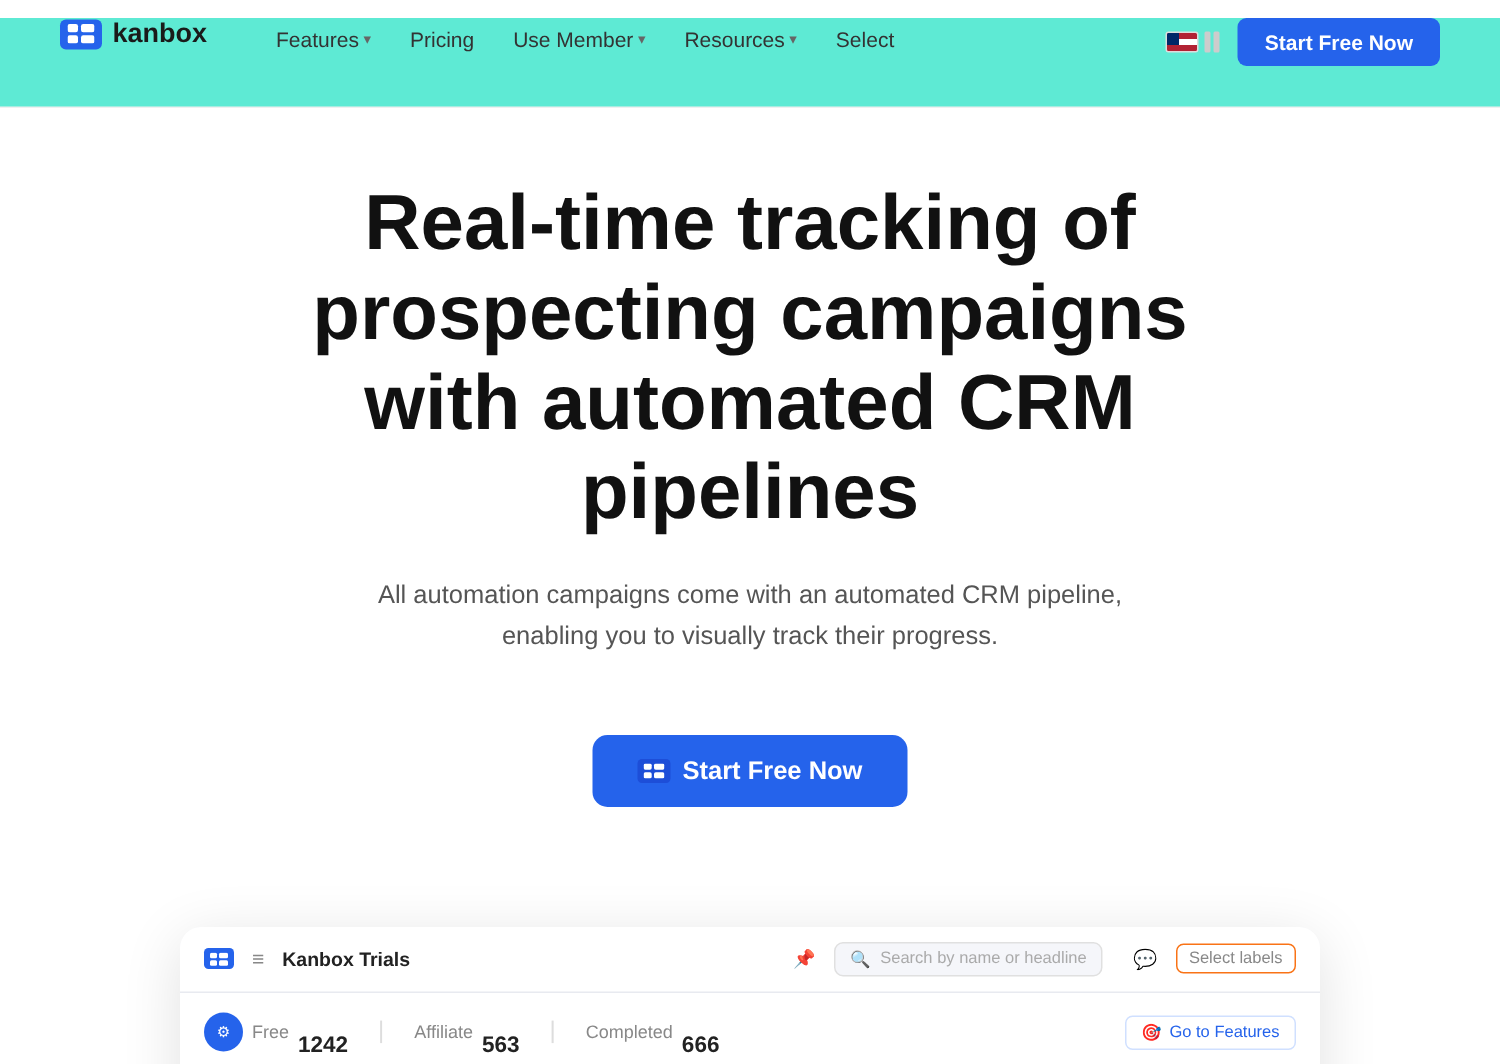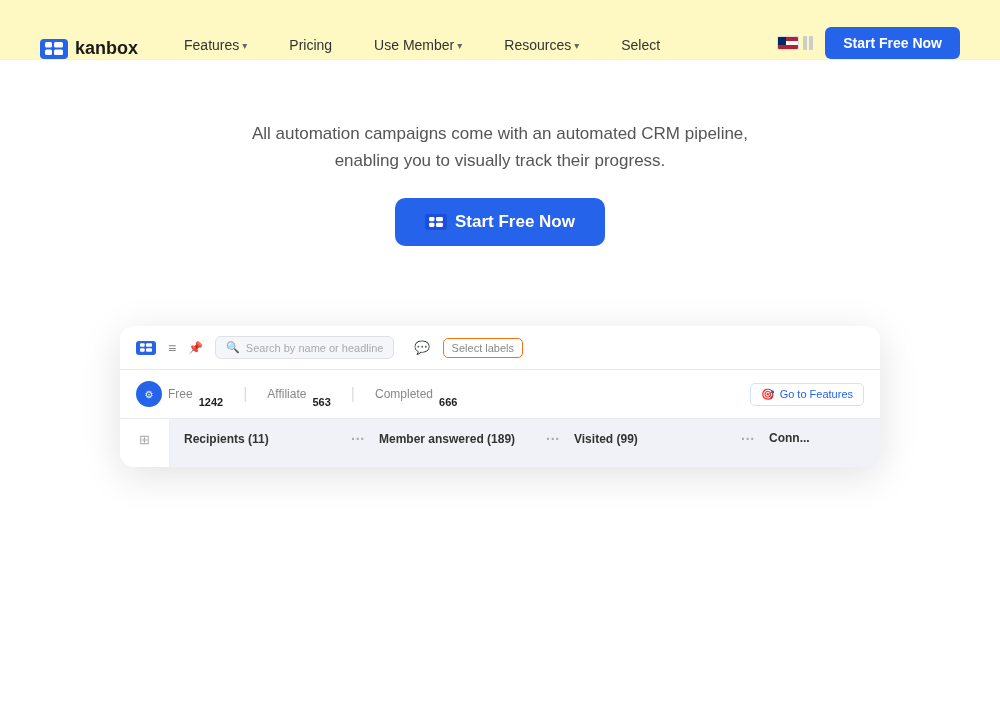--- a/index.html
+++ b/index.html
@@ -1,37 +1,37 @@
 <!DOCTYPE html>
 <html><head>
   <meta charset="utf-8">
   <style>
     * { margin: 0; padding: 0; box-sizing: border-box; }
     body { font-family: -apple-system, BlinkMacSystemFont, 'Segoe UI', Helvetica, Arial, sans-serif; background: #fff; color: #1a1a1a; width: 1000px; min-height: 709px; overflow-x: hidden; }
 
     
-    nav { display: flex; align-items: flex-end; padding: 0 40px; height: 60px; border-bottom: 1px solid #f0f0f0; position: sticky; top: 0; background: #fef9c3; z-index: 100; }
+    nav { display: flex; align-items: flex-start; padding: 0 40px; height: 60px; border-bottom: 1px solid #f0f0f0; position: sticky; top: 12px; background: #5eead4; z-index: 100; }
     .nav-logo { display: flex; align-items: center; gap: 7px; font-size: 18px; font-weight: 700; color: #1a1a1a; margin-right: 36px; }
     .nav-logo-icon { width: 28px; height: 20px; background: #2563eb; border-radius: 4px; display: flex; align-items: center; justify-content: center; }
     .nav-logo-icon svg { width: 18px; height: 13px; }
-    .nav-links { display: flex; align-items: center; gap: 22px; flex: 1; }
+    .nav-links { display: flex; align-items: center; gap: 6px; flex: 1; }
     .nav-link { font-size: 14px; color: #333; padding: 6px 10px; cursor: pointer; display: flex; align-items: center; gap: 3px; border-radius: 4px; }
     .nav-link .chevron { font-size: 10px; color: #666; }
     .nav-right { display: flex; align-items: center; gap: 12px; }
     .flag-icon { display: flex; align-items: center; gap: 4px; }
     .flag-rect { width: 22px; height: 14px; background: linear-gradient(to bottom, #b22234 33%, #fff 33%, #fff 66%, #b22234 66%); border: 1px solid #ddd; border-radius: 2px; position: relative; overflow: hidden; }
     .flag-blue { width: 8px; height: 8px; background: #002868; position: absolute; top: 0; left: 0; }
     .flag-dots { display: flex; gap: 2px; }
     .flag-dot { width: 4px; height: 14px; background: #ccc; border-radius: 1px; }
     .nav-cta { background: #2563eb; color: #fff; border: none; padding: 8px 18px; border-radius: 6px; font-size: 14px; font-weight: 600; cursor: pointer; }
 
     
     .hero { text-align: center; padding: 60px 40px 40px; }
     .hero h1 { font-size: 52px; font-weight: 900; line-height: 1.15; color: #111; max-width: 700px; margin: 0 auto 24px; }
-    .hero p { font-size: 17px; color: #555; line-height: 1.6; max-width: 520px; margin: 0 auto 24px; }
+    .hero p { font-size: 17px; color: #555; line-height: 1.6; max-width: 520px; margin: 0 auto 52px; }
     .hero-cta { display: inline-flex; align-items: center; gap: 8px; background: #2563eb; color: #fff; border: none; padding: 14px 30px; border-radius: 10px; font-size: 17px; font-weight: 700; cursor: pointer; }
     .hero-cta-icon { width: 22px; height: 16px; background: #1d4ed8; border-radius: 3px; display: flex; align-items: center; justify-content: center; }
 
     
     .app-preview { margin: 40px auto 0; width: 760px; background: #f5f6fa; border-radius: 14px; overflow: hidden; box-shadow: 0 8px 40px rgba(0,0,0,0.12); }
 
     
     .app-header { background: #fff; padding: 10px 16px; display: flex; align-items: center; gap: 12px; border-bottom: 1px solid #e8eaf0; }
     .app-logo-sm { width: 20px; height: 14px; background: #2563eb; border-radius: 3px; display: flex; align-items: center; justify-content: center; }
     .app-menu-icon { color: #888; font-size: 14px; }
@@ -40,21 +40,21 @@
     .app-search-icon { font-size: 11px; color: #aaa; }
     .app-bell { font-size: 13px; color: #aaa; margin-left: 8px; }
     .app-select-labels { font-size: 11px; color: #888; border: 1px solid #f97316; border-radius: 5px; padding: 3px 8px; }
     .app-pin { font-size: 12px; color: #aaa; }
 
     
     .app-stats { background: #fff; padding: 10px 16px; display: flex; align-items: center; gap: 20px; border-bottom: 1px solid #e8eaf0; }
     .stat-item { display: flex; align-items: center; gap: 6px; font-size: 12px; }
     .stat-icon-circle { width: 26px; height: 26px; border-radius: 50%; background: #2563eb; display: flex; align-items: center; justify-content: center; color: #fff; font-size: 10px; }
     .stat-label { color: #888; }
-    .stat-value { font-weight: 700; color: #222; font-size: 11px; margin-top: 16px; }
+    .stat-value { font-weight: 700; color: #222; font-size: 15px; margin-top: 16px; }
     .stat-divider { color: #ddd; font-size: 16px; }
     .go-campaign { display: flex; align-items: center; gap: 5px; font-size: 11px; color: #2563eb; border: 1px solid #d0e0ff; border-radius: 5px; padding: 4px 10px; cursor: pointer; margin-left: auto; }
 
     
     .app-columns { display: flex; overflow: hidden; background: #f0f2f8; }
     .app-sidebar { width: 50px; background: #fff; border-right: 1px solid #eee; padding: 8px 0; display: flex; flex-direction: column; align-items: center; gap: 6px; }
     .sidebar-icon-box { width: 28px; height: 24px; display: flex; align-items: center; justify-content: center; color: #aaa; font-size: 13px; }
 
     .kanban-area { flex: 1; display: flex; gap: 10px; padding: 12px; overflow: hidden; }
 
@@ -109,20 +109,21 @@
       <div class="flag-dots">
         <div class="flag-dot"></div>
         <div class="flag-dot"></div>
       </div>
     </div>
     <button class="nav-cta">Start  Free Now</button>
   </div>
 </nav>
 
 <section class="hero">
+  <h1>Real-time tracking of prospecting campaigns with automated CRM pipelines</h1>
   <p>All automation campaigns come with an automated CRM pipeline, enabling you to visually track their progress.</p>
   <button class="hero-cta">
     <div class="hero-cta-icon">
       <svg width="14" height="10" viewBox="0 0 18 13" fill="none" xmlns="http://www.w3.org/2000/svg">
         <rect x="0" y="0" width="7" height="5.5" rx="1.5" fill="white"></rect>
         <rect x="0" y="7.5" width="7" height="5.5" rx="1.5" fill="white"></rect>
         <rect x="9" y="0" width="9" height="5.5" rx="1.5" fill="white"></rect>
         <rect x="9" y="7.5" width="9" height="5.5" rx="1.5" fill="white"></rect>
       </svg>
     </div>
@@ -135,20 +136,21 @@
   <div class="app-header">
     <div class="app-logo-sm">
       <svg width="12" height="9" viewBox="0 0 18 13" fill="none">
         <rect x="0" y="0" width="7" height="5.5" rx="1.5" fill="white"></rect>
         <rect x="0" y="7.5" width="7" height="5.5" rx="1.5" fill="white"></rect>
         <rect x="9" y="0" width="9" height="5.5" rx="1.5" fill="white"></rect>
         <rect x="9" y="7.5" width="9" height="5.5" rx="1.5" fill="white"></rect>
       </svg>
     </div>
     <span class="app-menu-icon">≡</span>
+    <span class="app-title">Kanbox Trials</span>
     <span class="app-pin">📌</span>
     <div class="app-search">
       <span class="app-search-icon">🔍</span>
       <span>Search by name or headline</span>
     </div>
     <span class="app-bell">💬</span>
     <div class="app-select-labels">Select labels</div>
   </div>
 
   <div class="app-stats">

